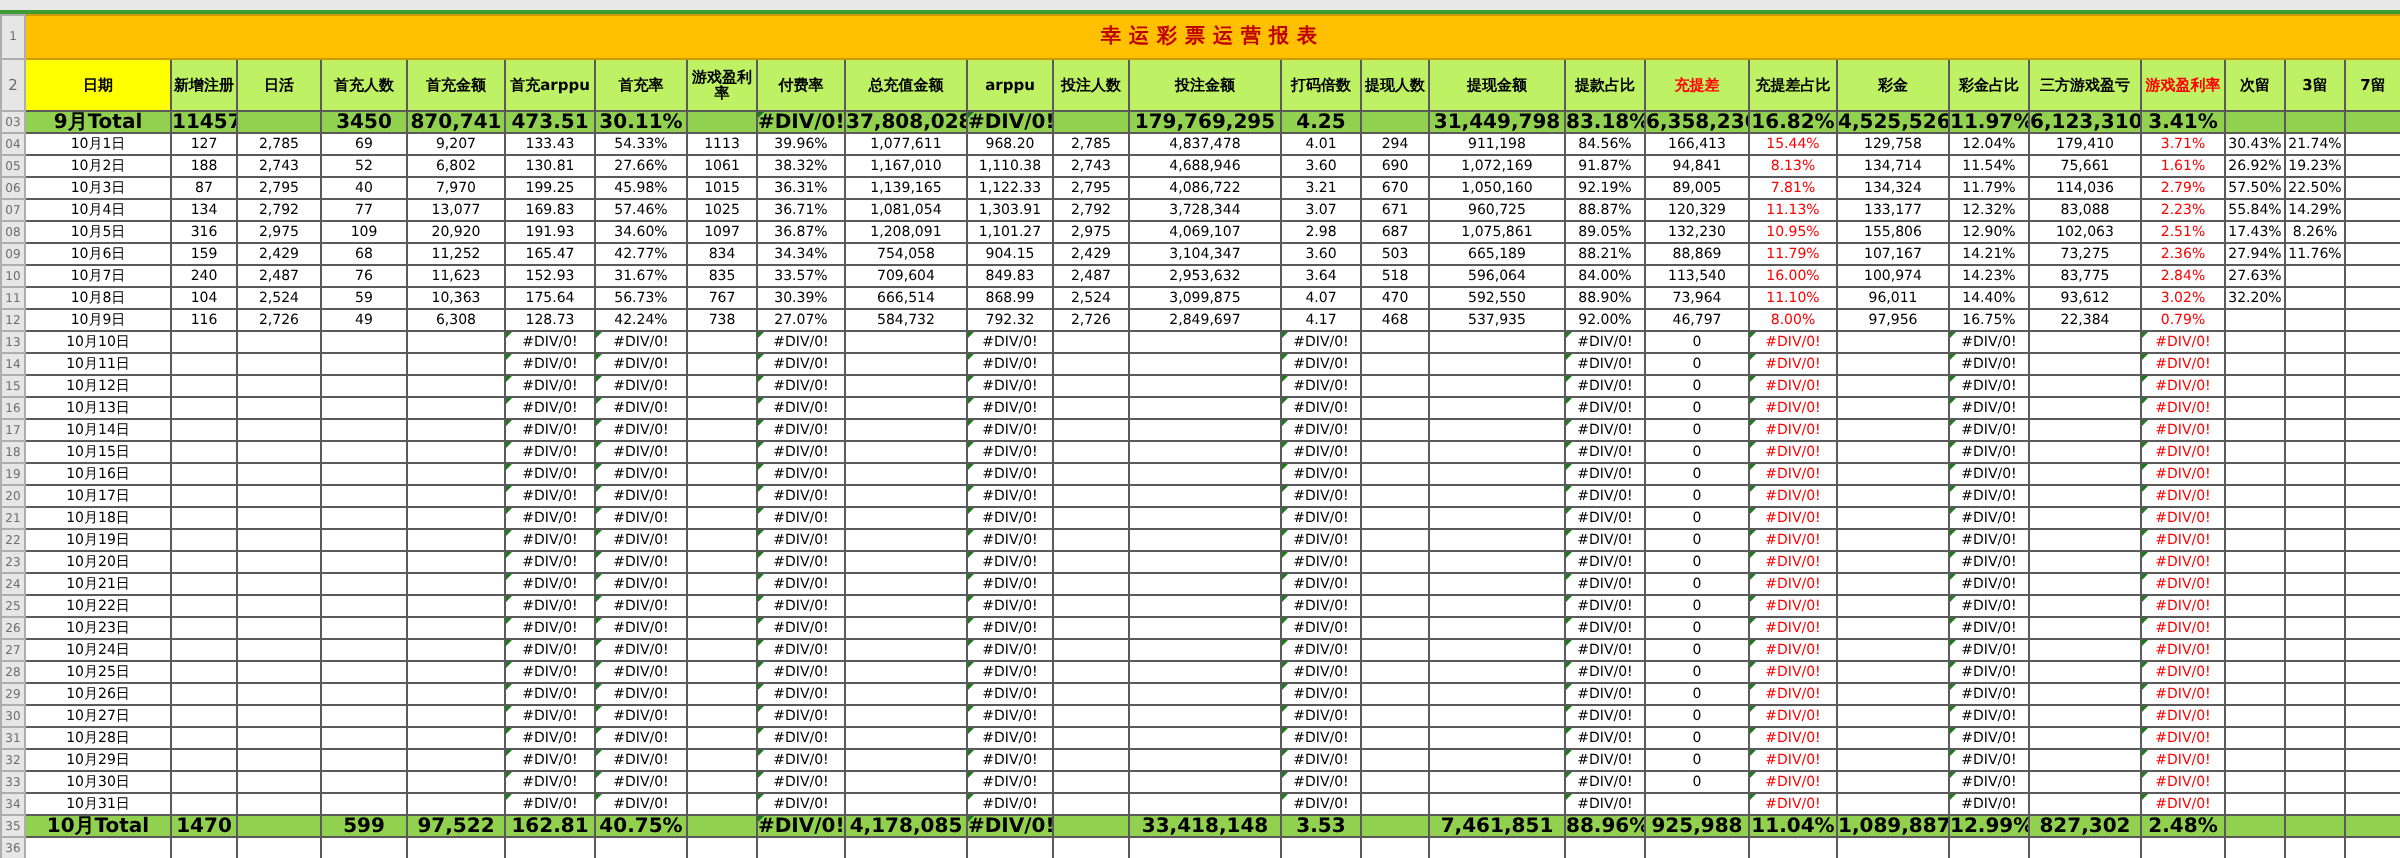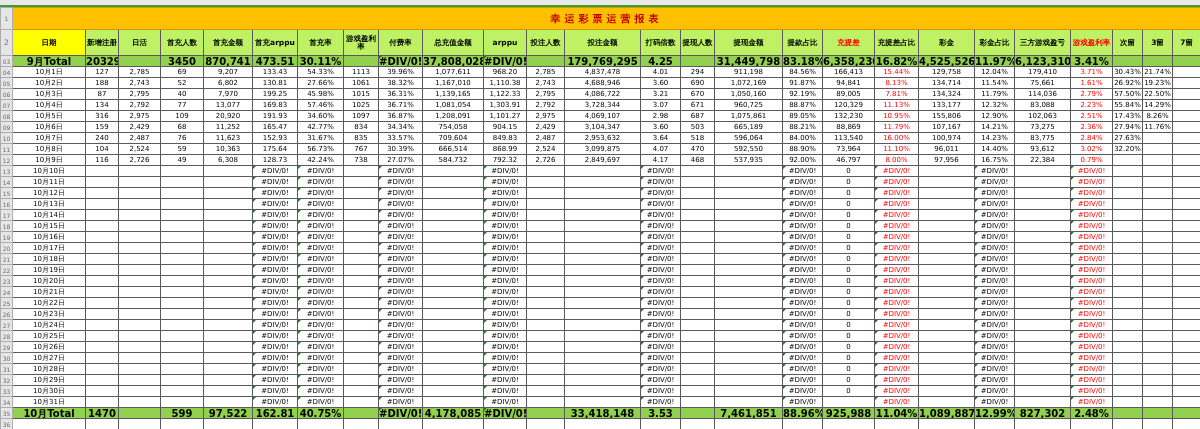--- a/index.html
+++ b/index.html
@@ -88,21 +88,21 @@
           <td>彩金占比</td>
           <td>三方游戏盈亏</td>
           <td class="red">游戏盈利率</td>
           <td>次留</td>
           <td>3留</td>
           <td>7留</td>
         </tr>
         <tr class="total">
           <td class="gutter">03</td>
           <td>9月Total</td>
-          <td>20329</td>
+          <td>11457</td>
           <td></td>
           <td>3450</td>
           <td>870,741</td>
           <td>473.51</td>
           <td>30.11%</td>
           <td></td>
           <td class="err">#DIV/0!</td>
           <td>37,808,028</td>
           <td class="err">#DIV/0!</td>
           <td></td>

